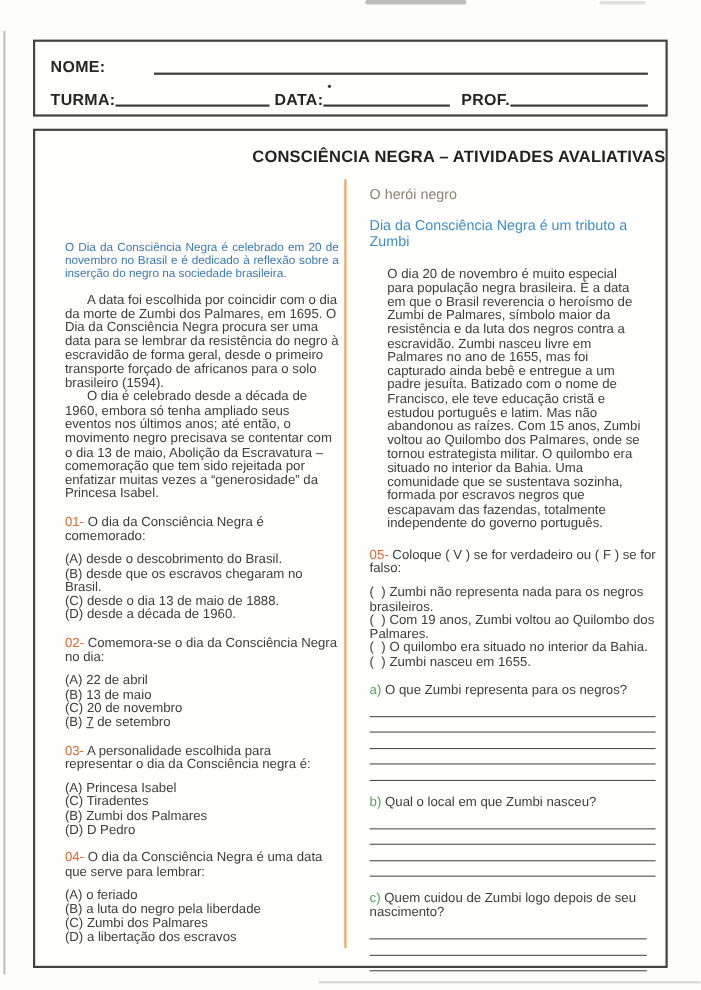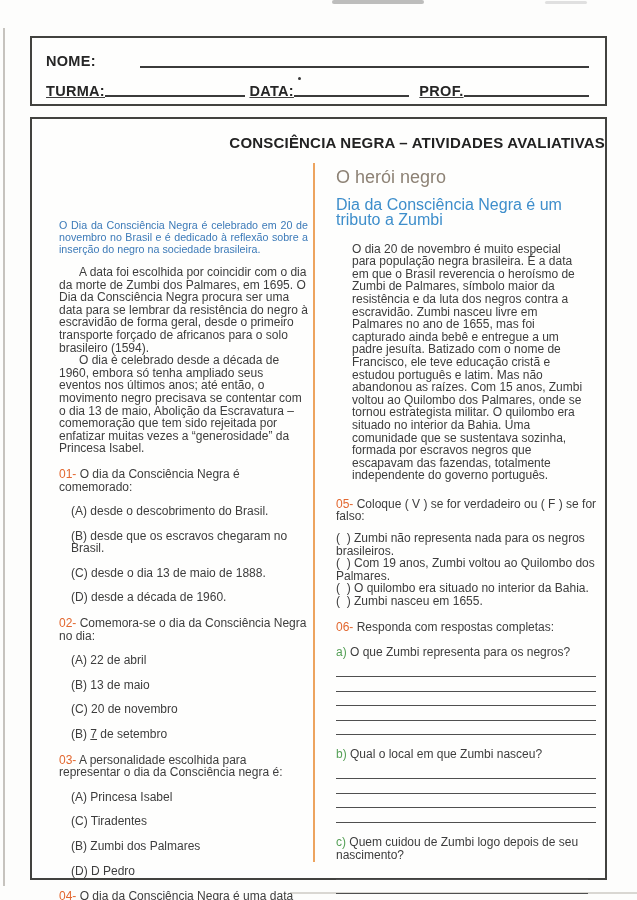--- a/index.html
+++ b/index.html
@@ -16,21 +16,21 @@
   .smudge-bottom{position:absolute;left:290px;top:892px;width:347px;height:2px;background:#c9c6c0;opacity:.7;}
   .dot-artifact{position:absolute;left:266px;top:39px;width:3px;height:3px;background:#3a3a3a;border-radius:50%;}
 
   
   .name-box{
     position:absolute;left:30px;top:36px;width:573px;height:66px;
     border:2px solid #42423f;background:#fefefd;
   }
   .nb-row{display:flex;align-items:flex-end;padding:0 16px 0 14px;}
   .nb-row1{margin-top:16px;gap:44px;}
-  .nb-row2{margin-top:15px;text-decoration:underline;}
+  .nb-row2{margin-top:15px;}
   .nb-label{font-weight:bold;font-size:14.5px;color:#262626;letter-spacing:.3px;line-height:1;white-space:nowrap;}
   .fill-line{flex:1;border-bottom:2px solid #3b3b3b;height:2px;margin-bottom:1px;}
   .fl-turma{flex:1.12;}
   .fl-data{flex:.92;margin-right:6px;}
   .fl-prof{flex:1;}
   .nb-label.mid{margin-left:4px;}
 
   
   .main-box{
     position:absolute;left:30px;top:117px;width:573px;height:759px;
@@ -45,25 +45,25 @@
   .col{position:absolute;font-size:12px;line-height:12.6px;}
   .col-left{left:27px;top:100px;width:249px;}
   .col-right{left:304px;top:52px;width:268px;}
 
   .intro{color:#3c7ab8;font-size:10.7px;line-height:12px;text-align:justify;margin:0 0 11px 0;}
   .para{margin:0;text-indent:20px;}
   .q{margin-top:13px;}
   .q-head{margin:0;}
   .qnum{color:#e2672f;}
   .opts{margin-top:9px;}
-  .opt{margin:12px;}
+  .opt{margin:0;}
   .undl{text-decoration:underline;}
 
-  .kicker{color:#8d8275;font-size:18px;margin:0 0 13px 0;}
-  .headline{color:#3e8ecb;font-size:16px;line-height:15px;margin:0 0 12px 0;}
+  .kicker{color:#8d8275;font-size:13px;margin:0 0 13px 0;}
+  .headline{color:#3e8ecb;font-size:13px;line-height:15px;margin:0 0 12px 0;}
   .body-text{margin:16px;}
   .vf-items{margin-top:9px;}
   .vf{margin:0;white-space:pre-wrap;}
   .subq{margin-top:13px;}
   .sub-letter{color:#55a057;}
   .ans-lines{margin-top:4px;}
   .ans-line{height:13.5px;border-bottom:1.5px solid #4f4f4f;width:97%;}
   .ans-line.short{width:94%;}
 </style>
 </head>
@@ -148,23 +148,20 @@
     <div class="q">
       <p class="q-head"><span class="qnum">05-</span> <span>Coloque ( V ) se for verdadeiro ou ( F ) se for falso:</span></p>
       <div class="vf-items">
         <div class="vf">(&nbsp;&nbsp;) Zumbi não representa nada para os negros brasileiros.</div>
         <div class="vf">(&nbsp;&nbsp;) Com 19 anos, Zumbi voltou ao Quilombo dos Palmares.</div>
         <div class="vf">(&nbsp;&nbsp;) O quilombo era situado no interior da Bahia.</div>
         <div class="vf">(&nbsp;&nbsp;) Zumbi nasceu em 1655.</div>
       </div>
     </div>
 
-    <div class="q">
-      <p class="q-head"><span class="qnum">06-</span> <span>Responda com respostas completas:</span></p>
-    </div>
 
     <div class="subq">
       <p class="q-head"><span class="sub-letter">a)</span> <span>O que Zumbi representa para os negros?</span></p>
       <div class="ans-lines">
         <div class="ans-line"></div>
         <div class="ans-line"></div>
         <div class="ans-line"></div>
         <div class="ans-line"></div>
         <div class="ans-line"></div>
       </div>

